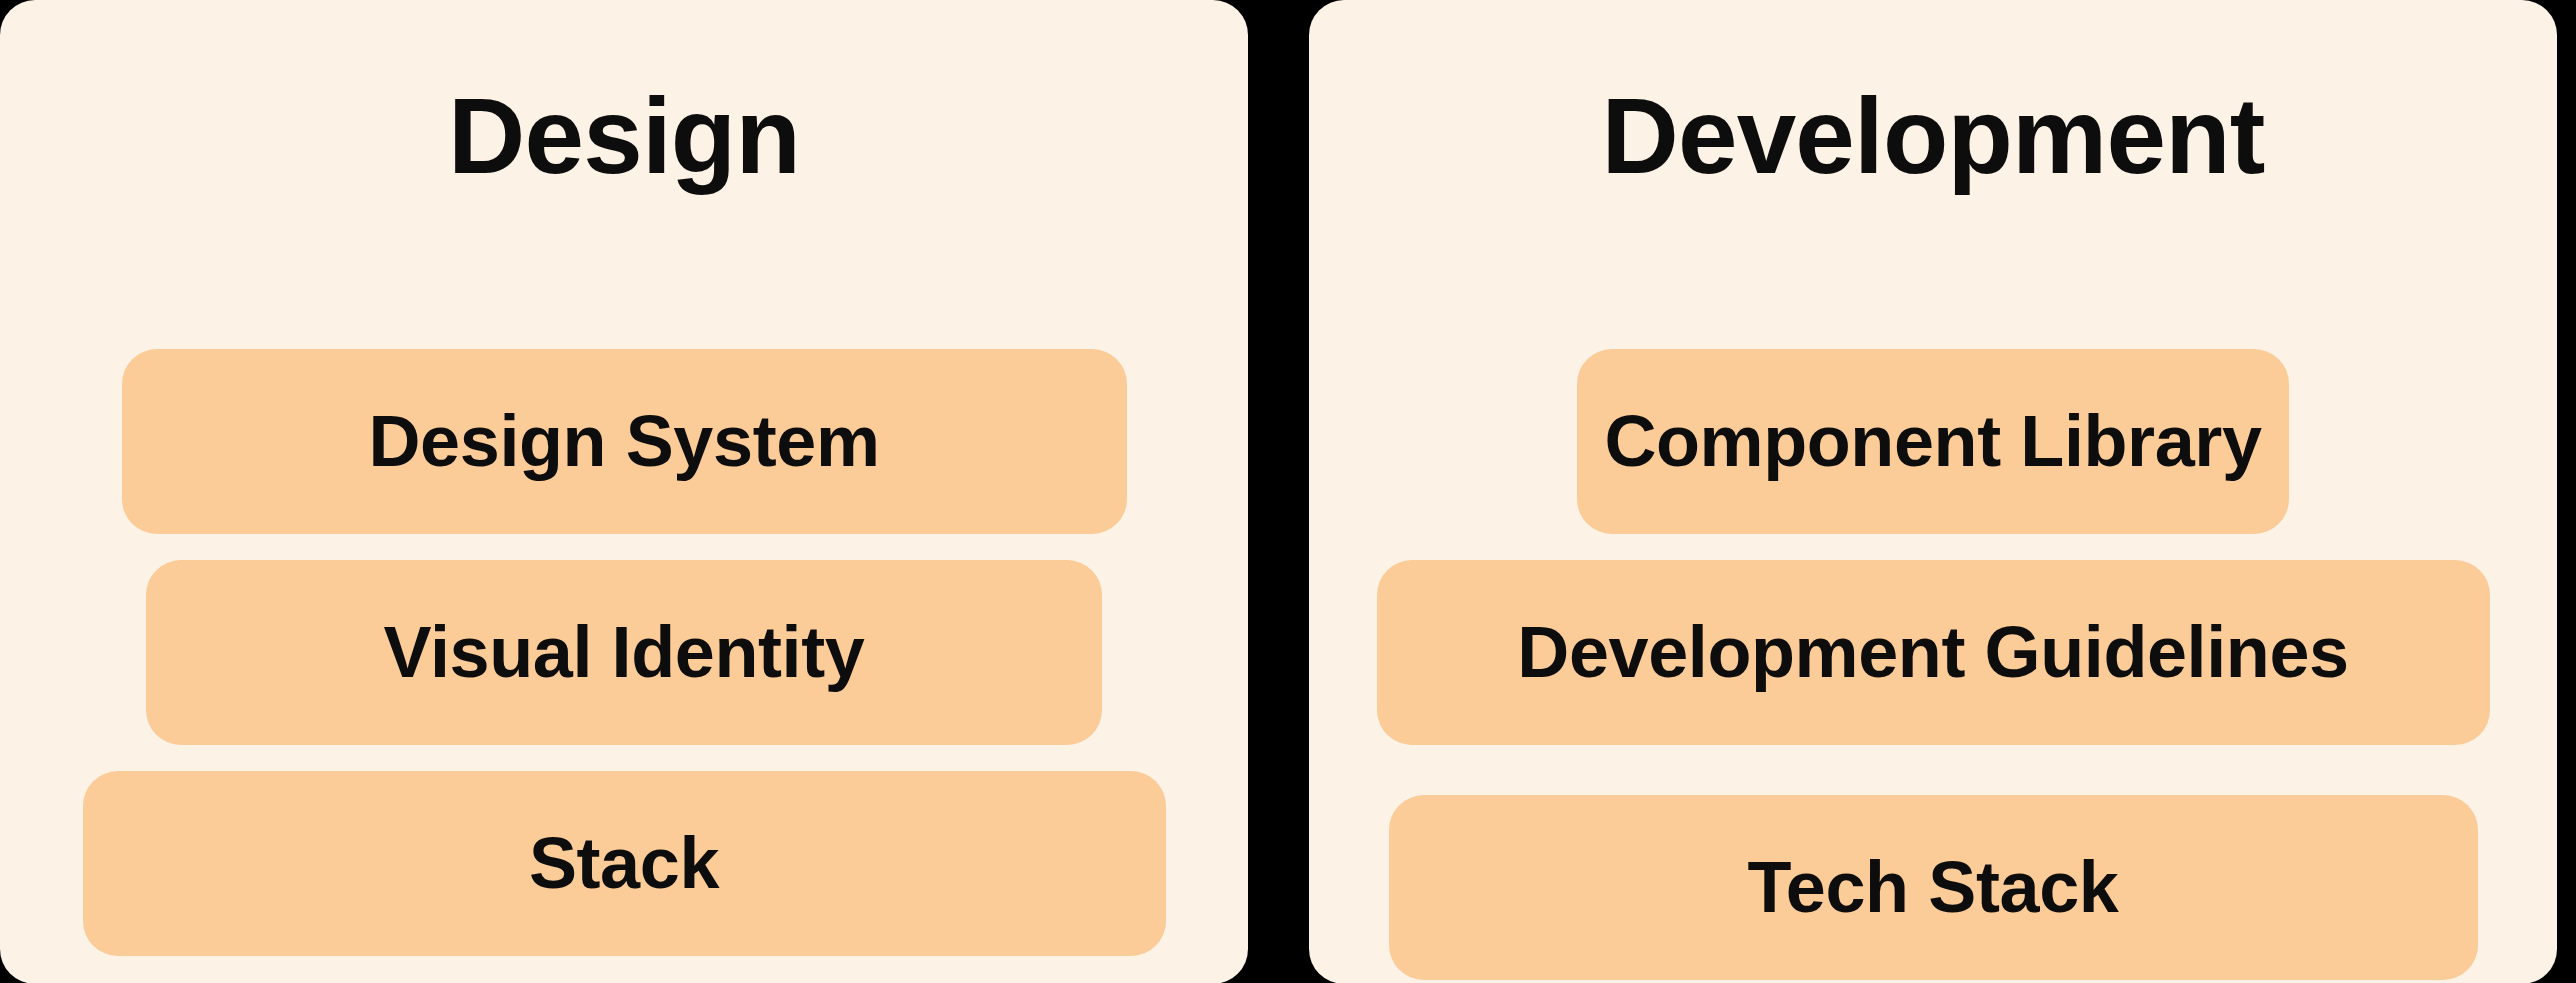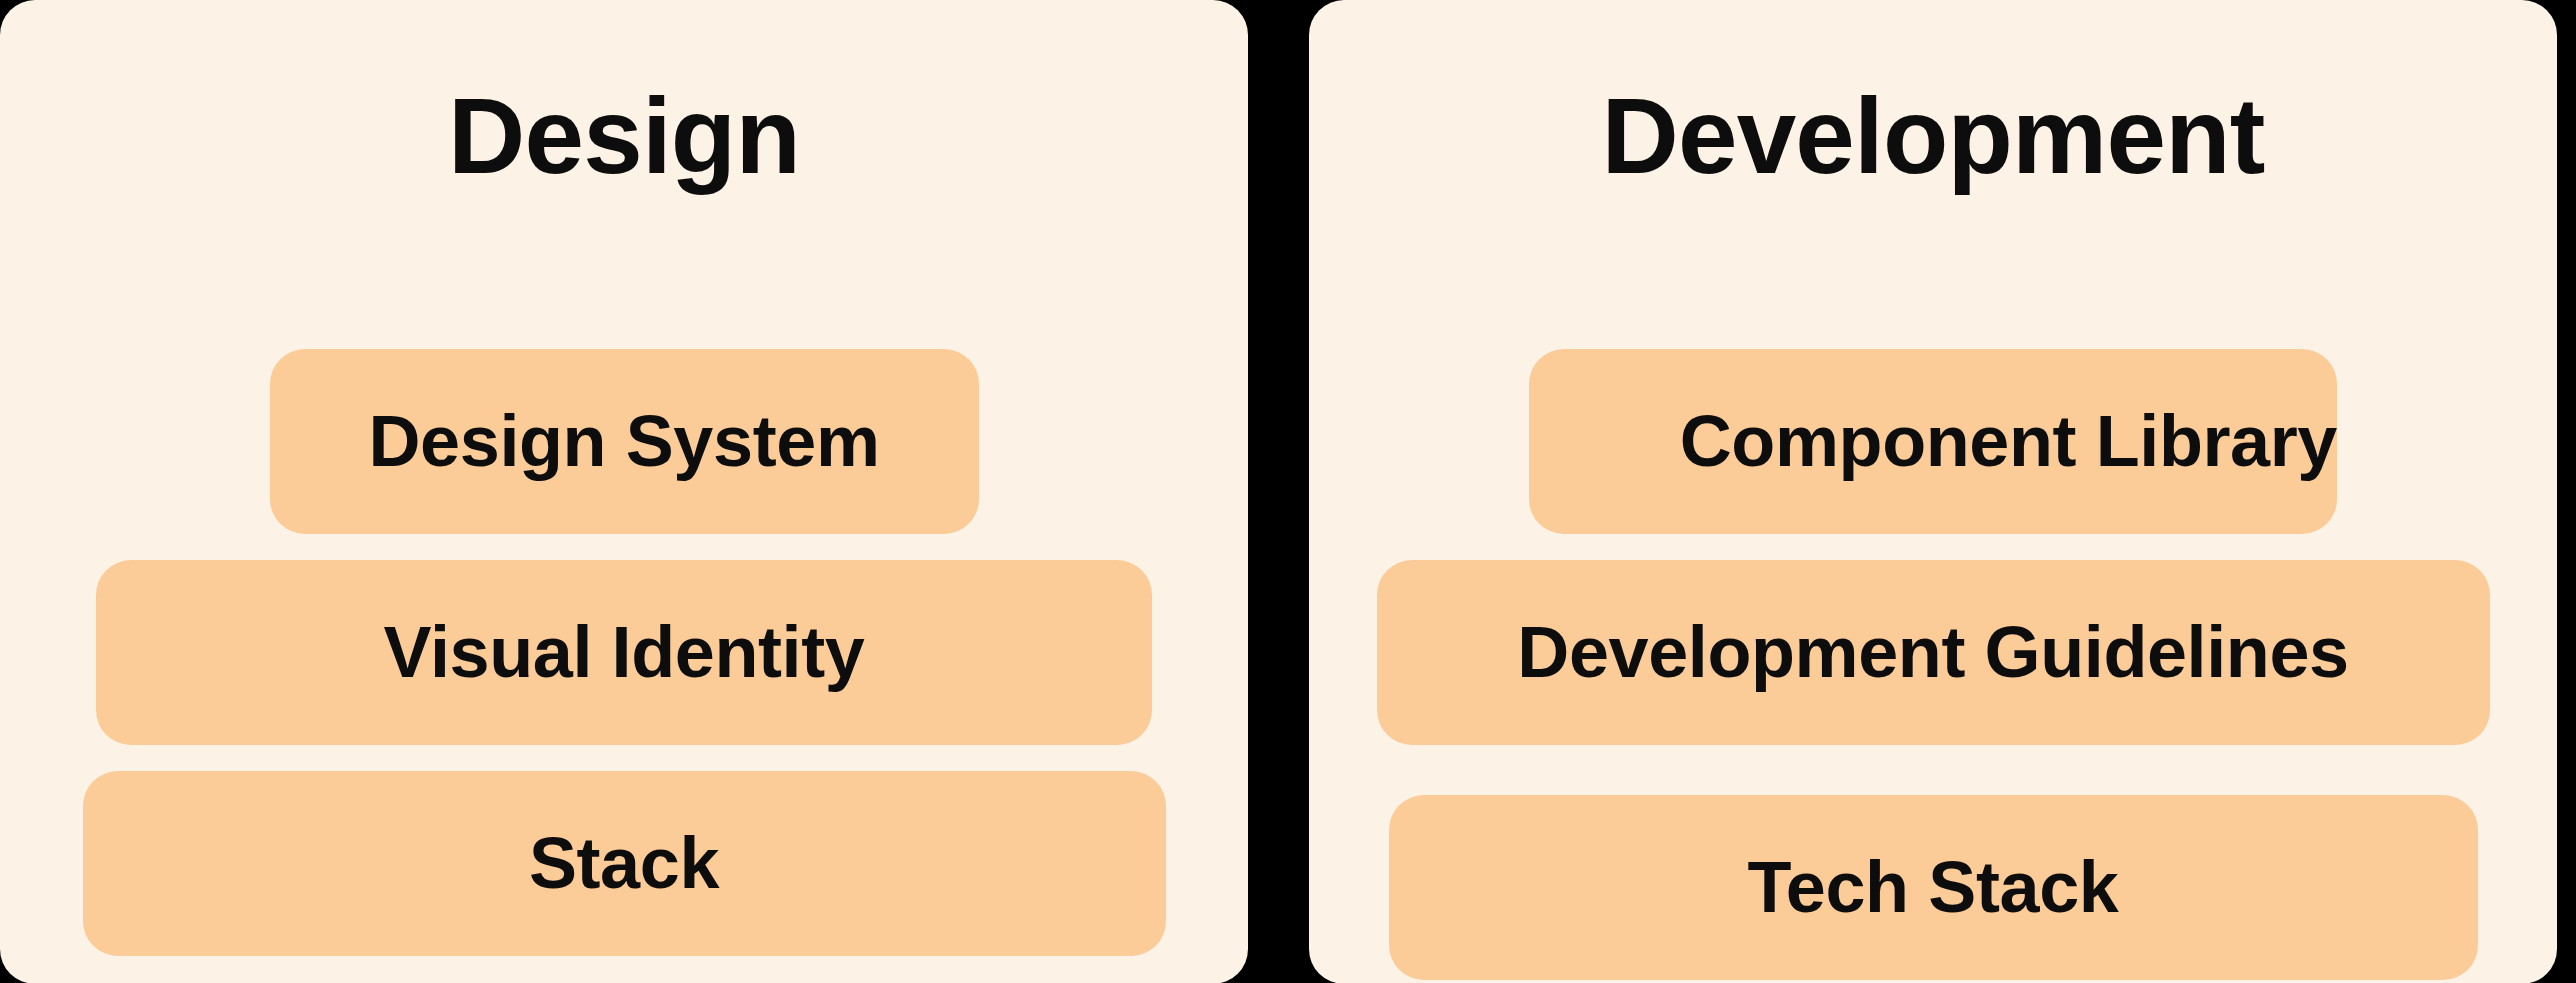--- a/index.html
+++ b/index.html
@@ -64,25 +64,25 @@
   }
   .pill-label {
     font-size: 72px;
     font-weight: bold;
     color: #0D0D0D;
     letter-spacing: -0.4px;
     white-space: nowrap;
   }
 
   
-  .card-left  .pill:nth-child(1) { width: 709px; }
-  .card-left  .pill:nth-child(2) { width: 1056px; }
+  .card-left  .pill:nth-child(1) { width: 1005px; }
+  .card-left  .pill:nth-child(2) { width: 956px; }
   .card-left  .pill:nth-child(3) { width: 1083px; }
 
-  .card-right .pill:nth-child(1) { width: 808px; justify-content: flex-end; }
+  .card-right .pill:nth-child(1) { width: 712px; }
   .card-right .pill:nth-child(2) { width: 1113px; }
   .card-right .pill:nth-child(3) { width: 1089px; margin-top: 24px; }
 </style>
 </head>
 <body>
 
 <div class="canvas">
 
   <section class="card card-left">
     <h1 class="card-title">Design</h1>

